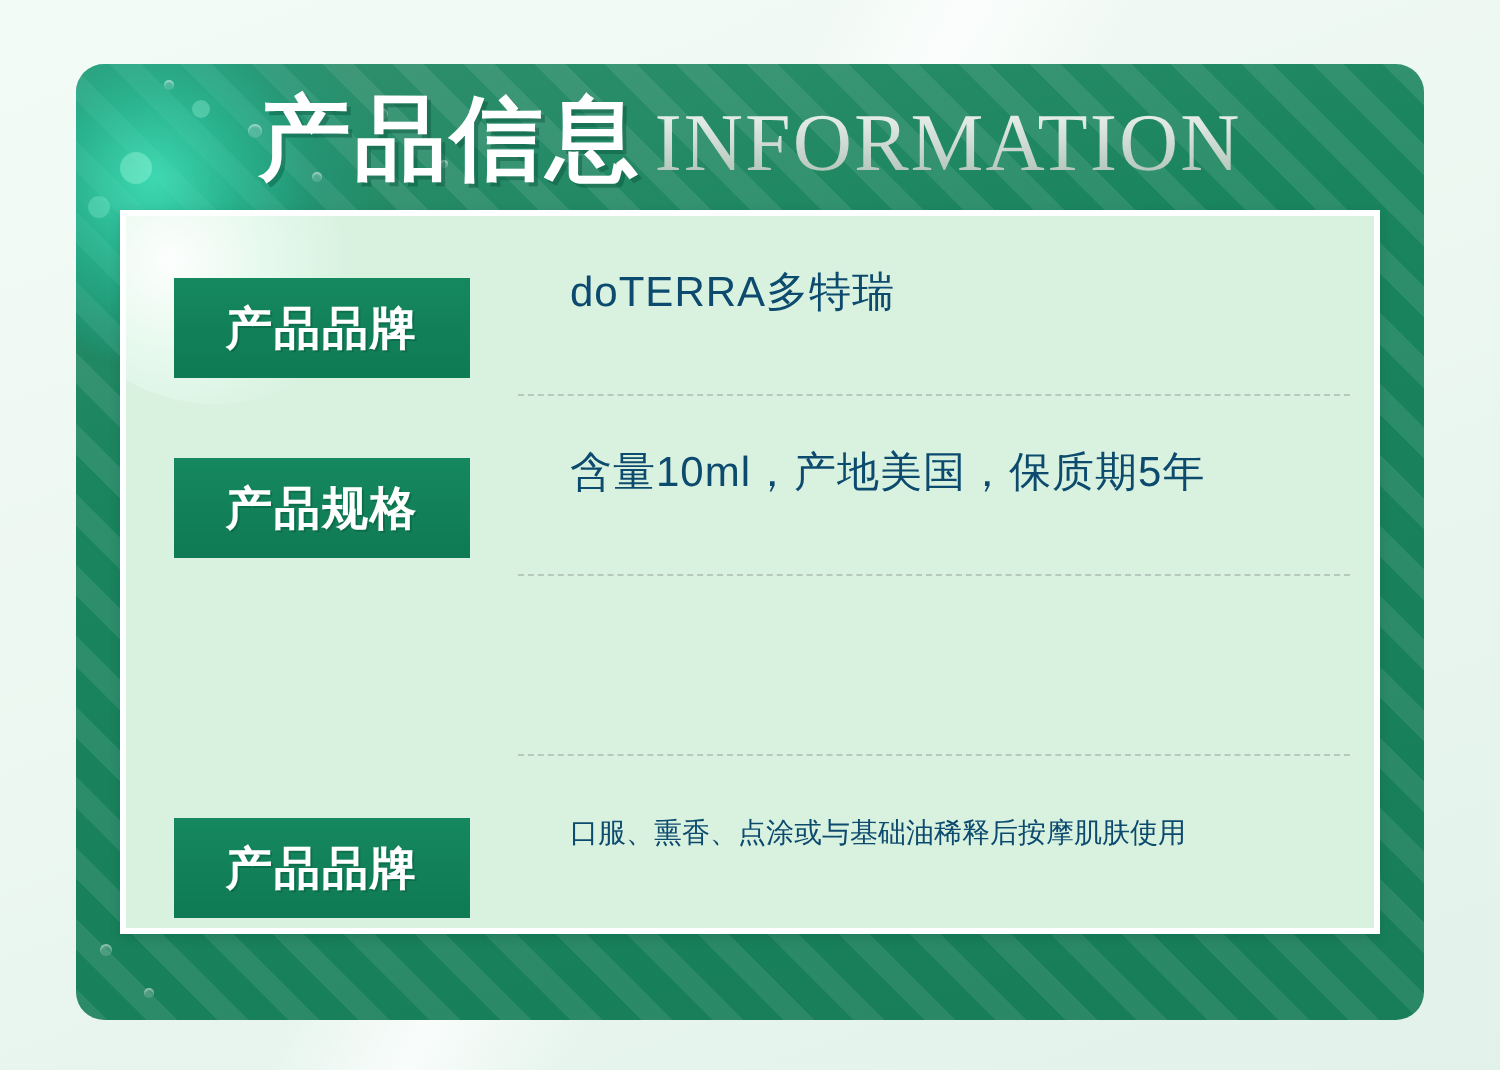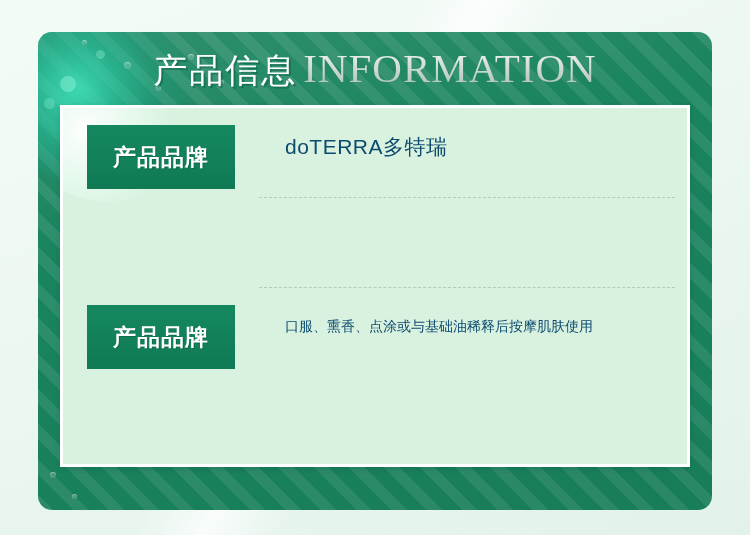--- a/index.html
+++ b/index.html
@@ -95,22 +95,22 @@
     justify-content: center;
   }
   .title-wrap {
     position: relative;
     display: flex;
     align-items: baseline;
     gap: 6px;
     z-index: 3;
   }
   .title-cn {
-    font-size: 34px;
-    font-weight: normal;
+    font-size: 46px;
+    font-weight: bold;
     color: #ffffff;
     letter-spacing: 2px;
     text-shadow: 2px 2px 0 rgba(0,70,48,0.35);
     line-height: 1;
     text-align: right;
   }
   .title-en {
     font-family: "Liberation Serif", "DejaVu Serif", serif;
     font-size: 41px;
     letter-spacing: 1px;
@@ -183,23 +183,23 @@
     top: 44px;
     width: 142px;
     height: 22px;
     background: #0d6b4c;
     clip-path: polygon(0 0, 100% 0, 100% 46%, 0 100%);
     z-index: 1;
   }
   .ribbon-box {
     position: absolute;
     left: 0;
-    top: 4px;
+    top: 18px;
     width: 148px;
-    height: 64px;
+    height: 50px;
     background: linear-gradient(180deg, #15885f 0%, #0f7a54 100%);
     display: flex;
     align-items: center;
     justify-content: center;
     z-index: 2;
   }
   .ribbon-text {
     font-size: 23px;
     font-weight: bold;
     color: #ffffff;
@@ -279,20 +279,32 @@
               <div class="ribbon-tail"></div>
               <div class="ribbon-box">
                 <span class="ribbon-text">产品品牌</span>
               </div>
             </div>
             <div class="value">doTERRA多特瑞</div>
           </div>
           <div class="divider"></div>
         </div>
 
+        <div class="row">
+          <div class="row-inner">
+            <div class="ribbon">
+              <div class="ribbon-tail"></div>
+              <div class="ribbon-box">
+                <span class="ribbon-text">产品规格</span>
+              </div>
+            </div>
+            <div class="value">含量10ml，产地美国，保质期5年</div>
+          </div>
+          <div class="divider"></div>
+        </div>
 
         <div class="row">
           <div class="divider"></div>
         </div>
 
         <div class="row">
           <div class="row-inner">
             <div class="ribbon">
               <div class="ribbon-tail"></div>
               <div class="ribbon-box">

